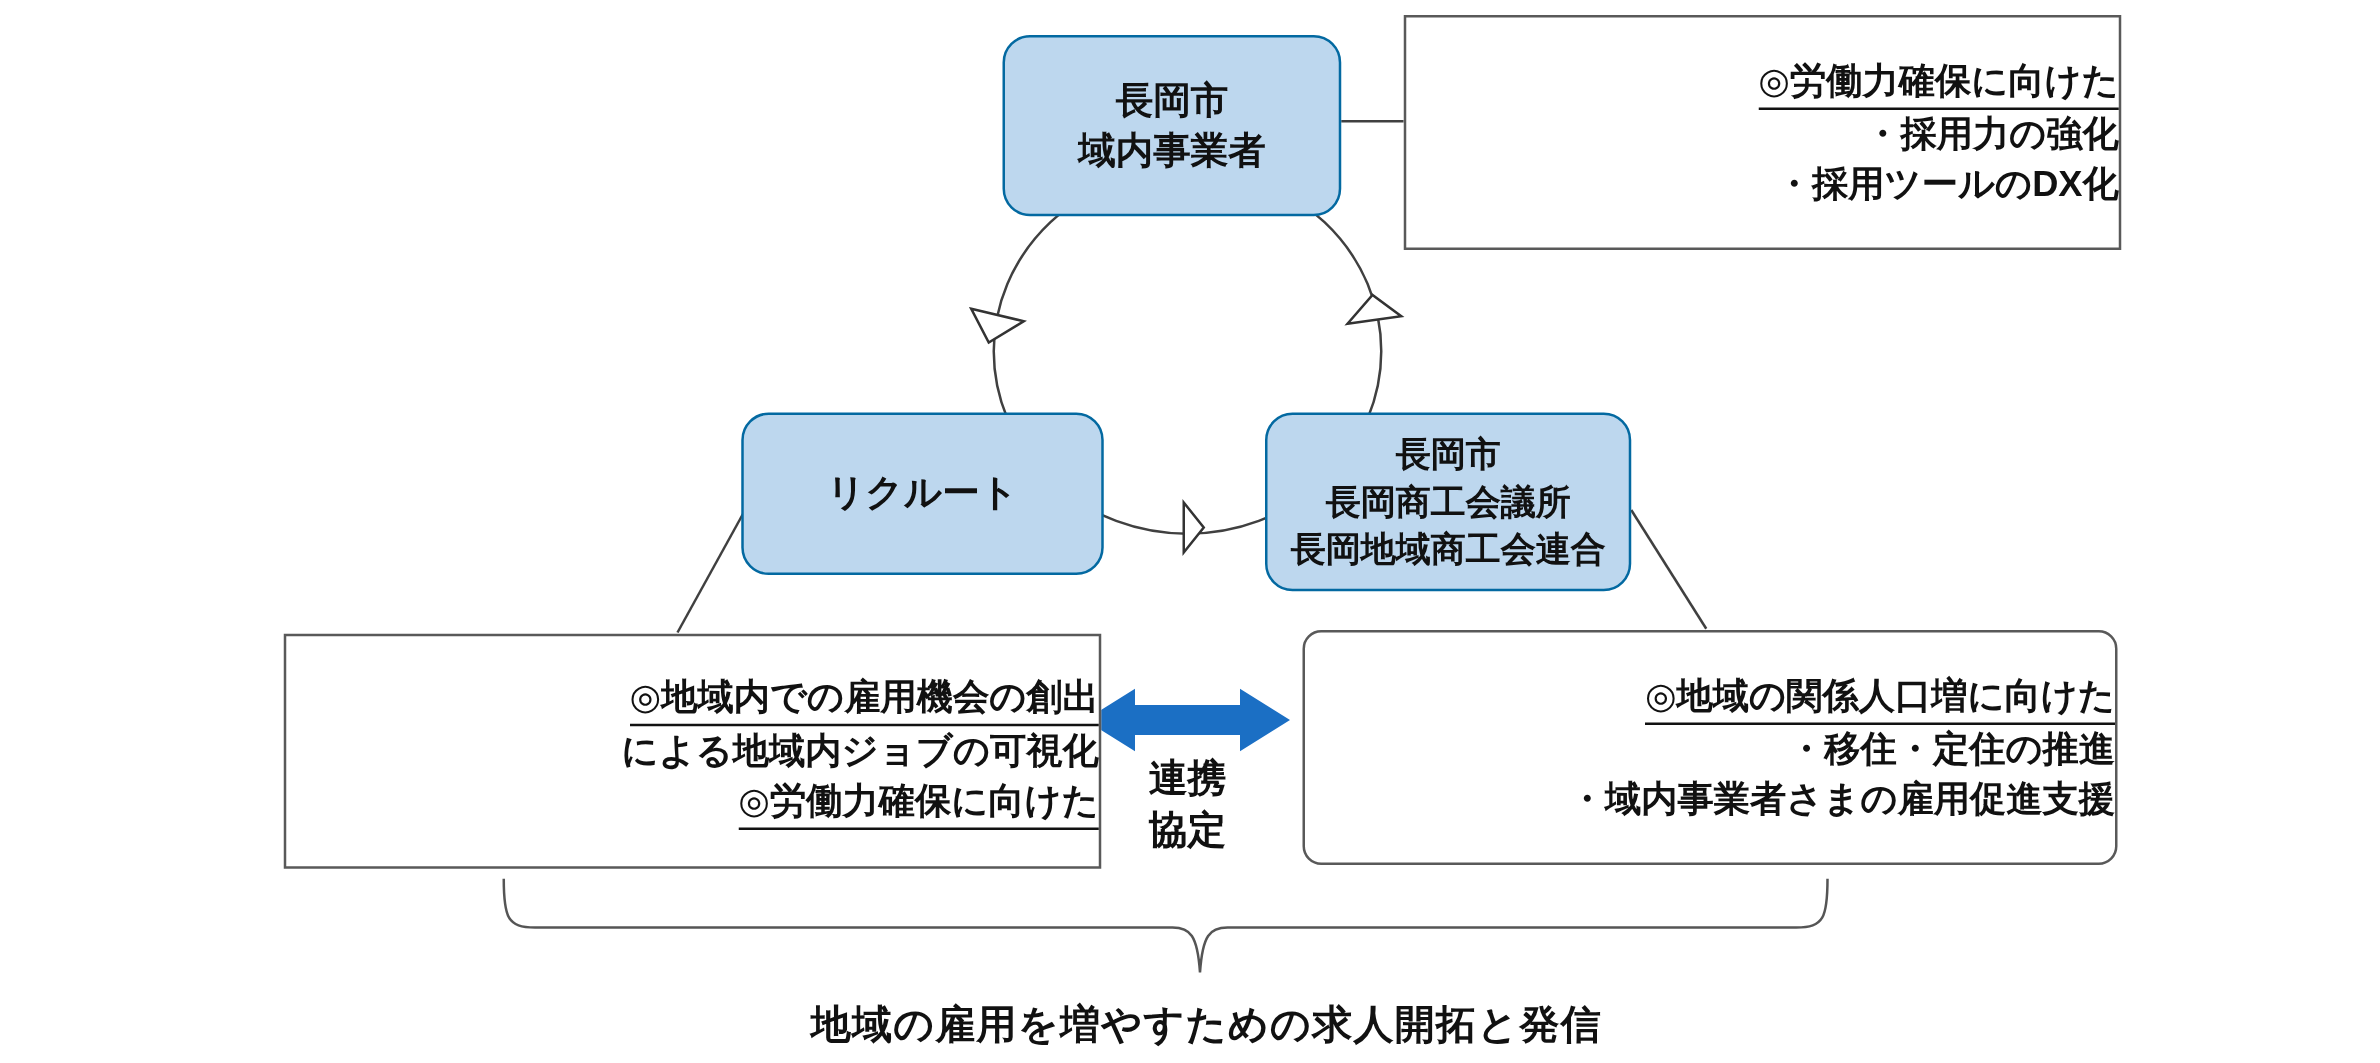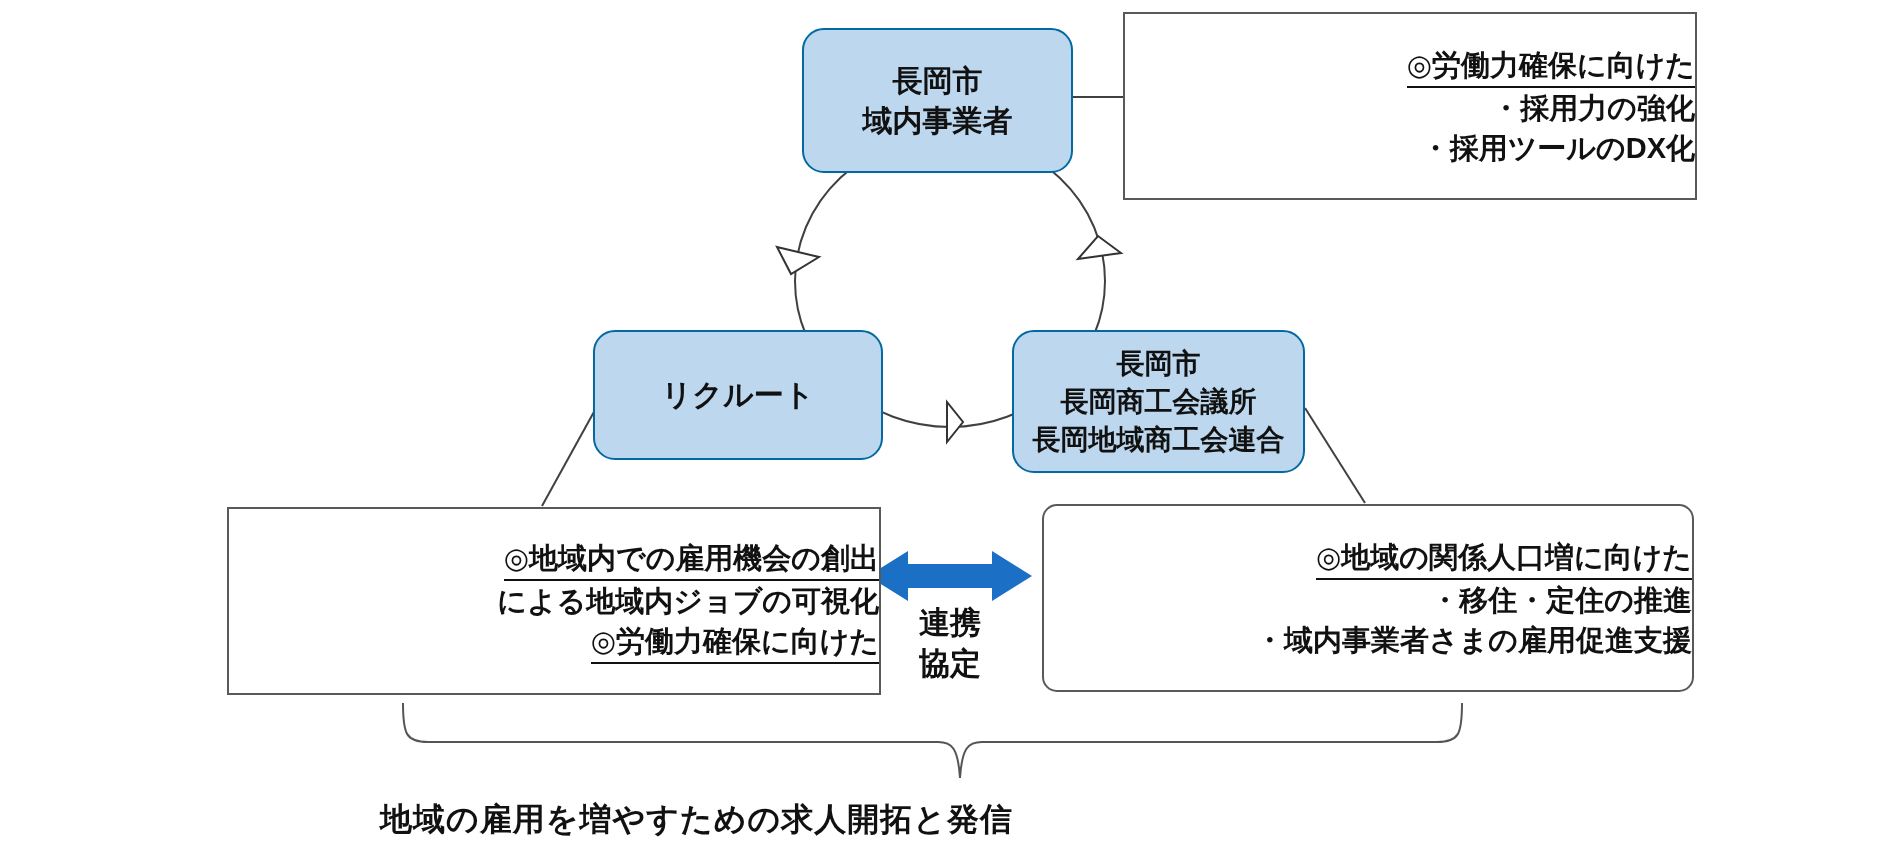--- a/index.html
+++ b/index.html
@@ -20,21 +20,21 @@
     font-weight:bold;font-size:29px;line-height:40px;white-space:nowrap;text-align:right;
   }
   .c-line{padding-left:14px;}
   .ind1{padding-left:44px;}
   .ind2{padding-left:80px;}
   .u{display:inline-block;border-bottom:2.5px solid #111111;padding-bottom:1px;width:-moz-fit-content;width:fit-content;}
   .plabel{
     position:absolute;z-index:1;font-weight:bold;font-size:31px;line-height:41px;text-align:center;
   }
   .caption{
-    position:absolute;z-index:1;font-weight:bold;font-size:32px;letter-spacing:1px;
+    position:absolute;z-index:1;font-weight:bold;font-size:32px;text-align:center;letter-spacing:1px;
   }
 </style>
 </head>
 <body>
 
 <div class="canvas">
 
   <svg class="layer" width="1904" height="850" viewBox="0 0 1904 850">
 
     <ellipse cx="950" cy="281" rx="155" ry="146" fill="none" stroke="#404040" stroke-width="2"></ellipse>

